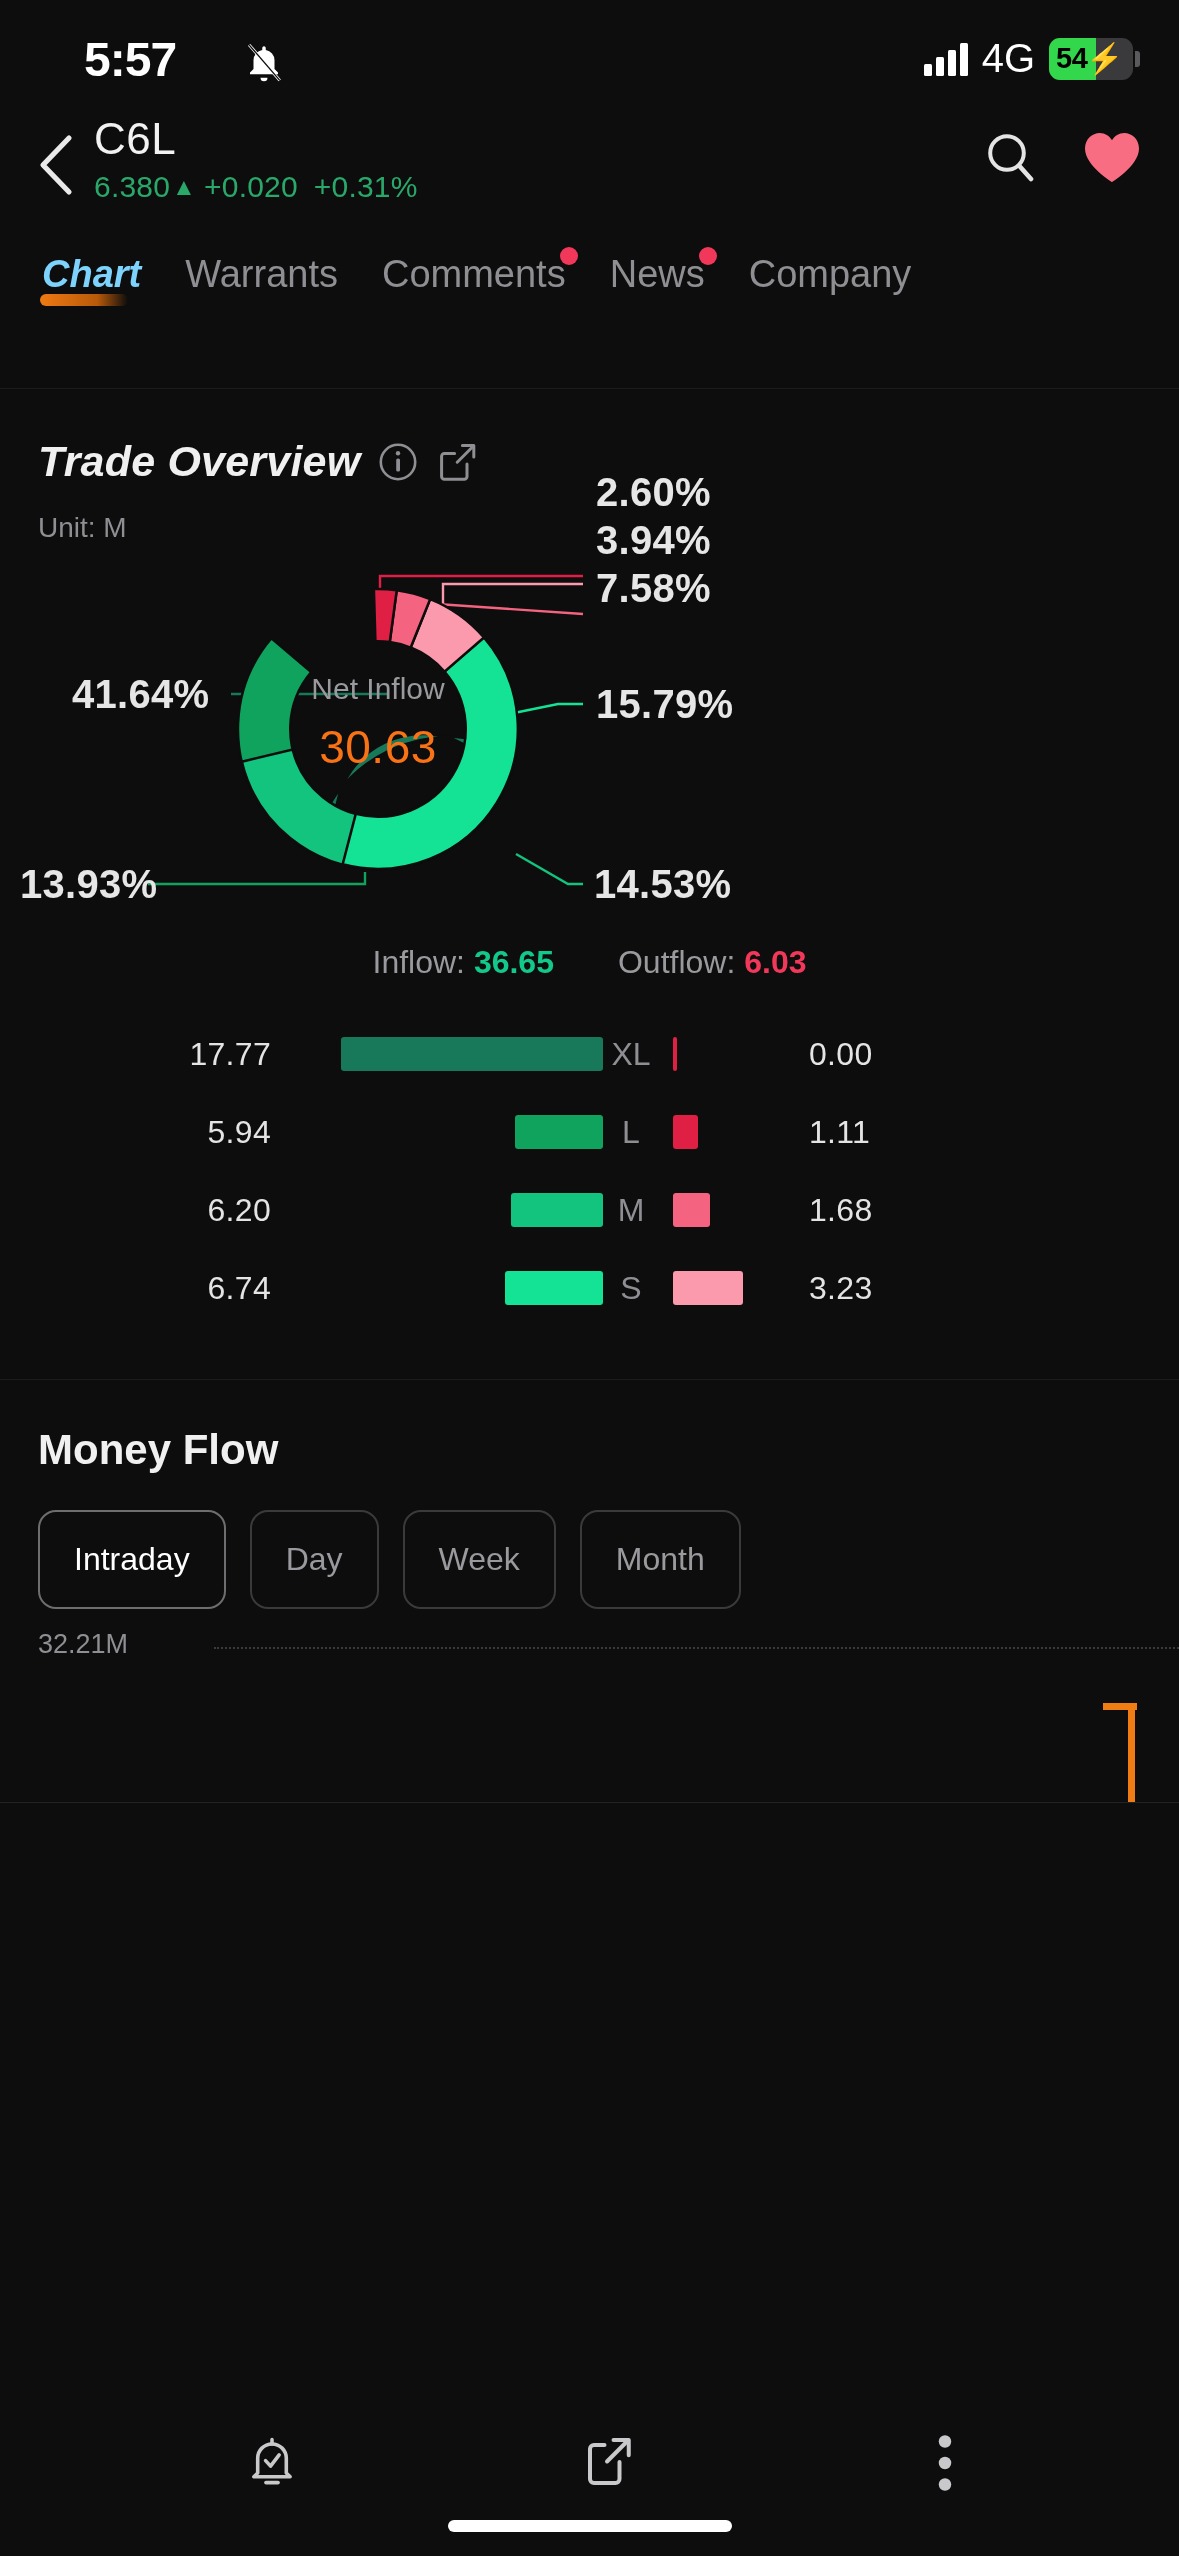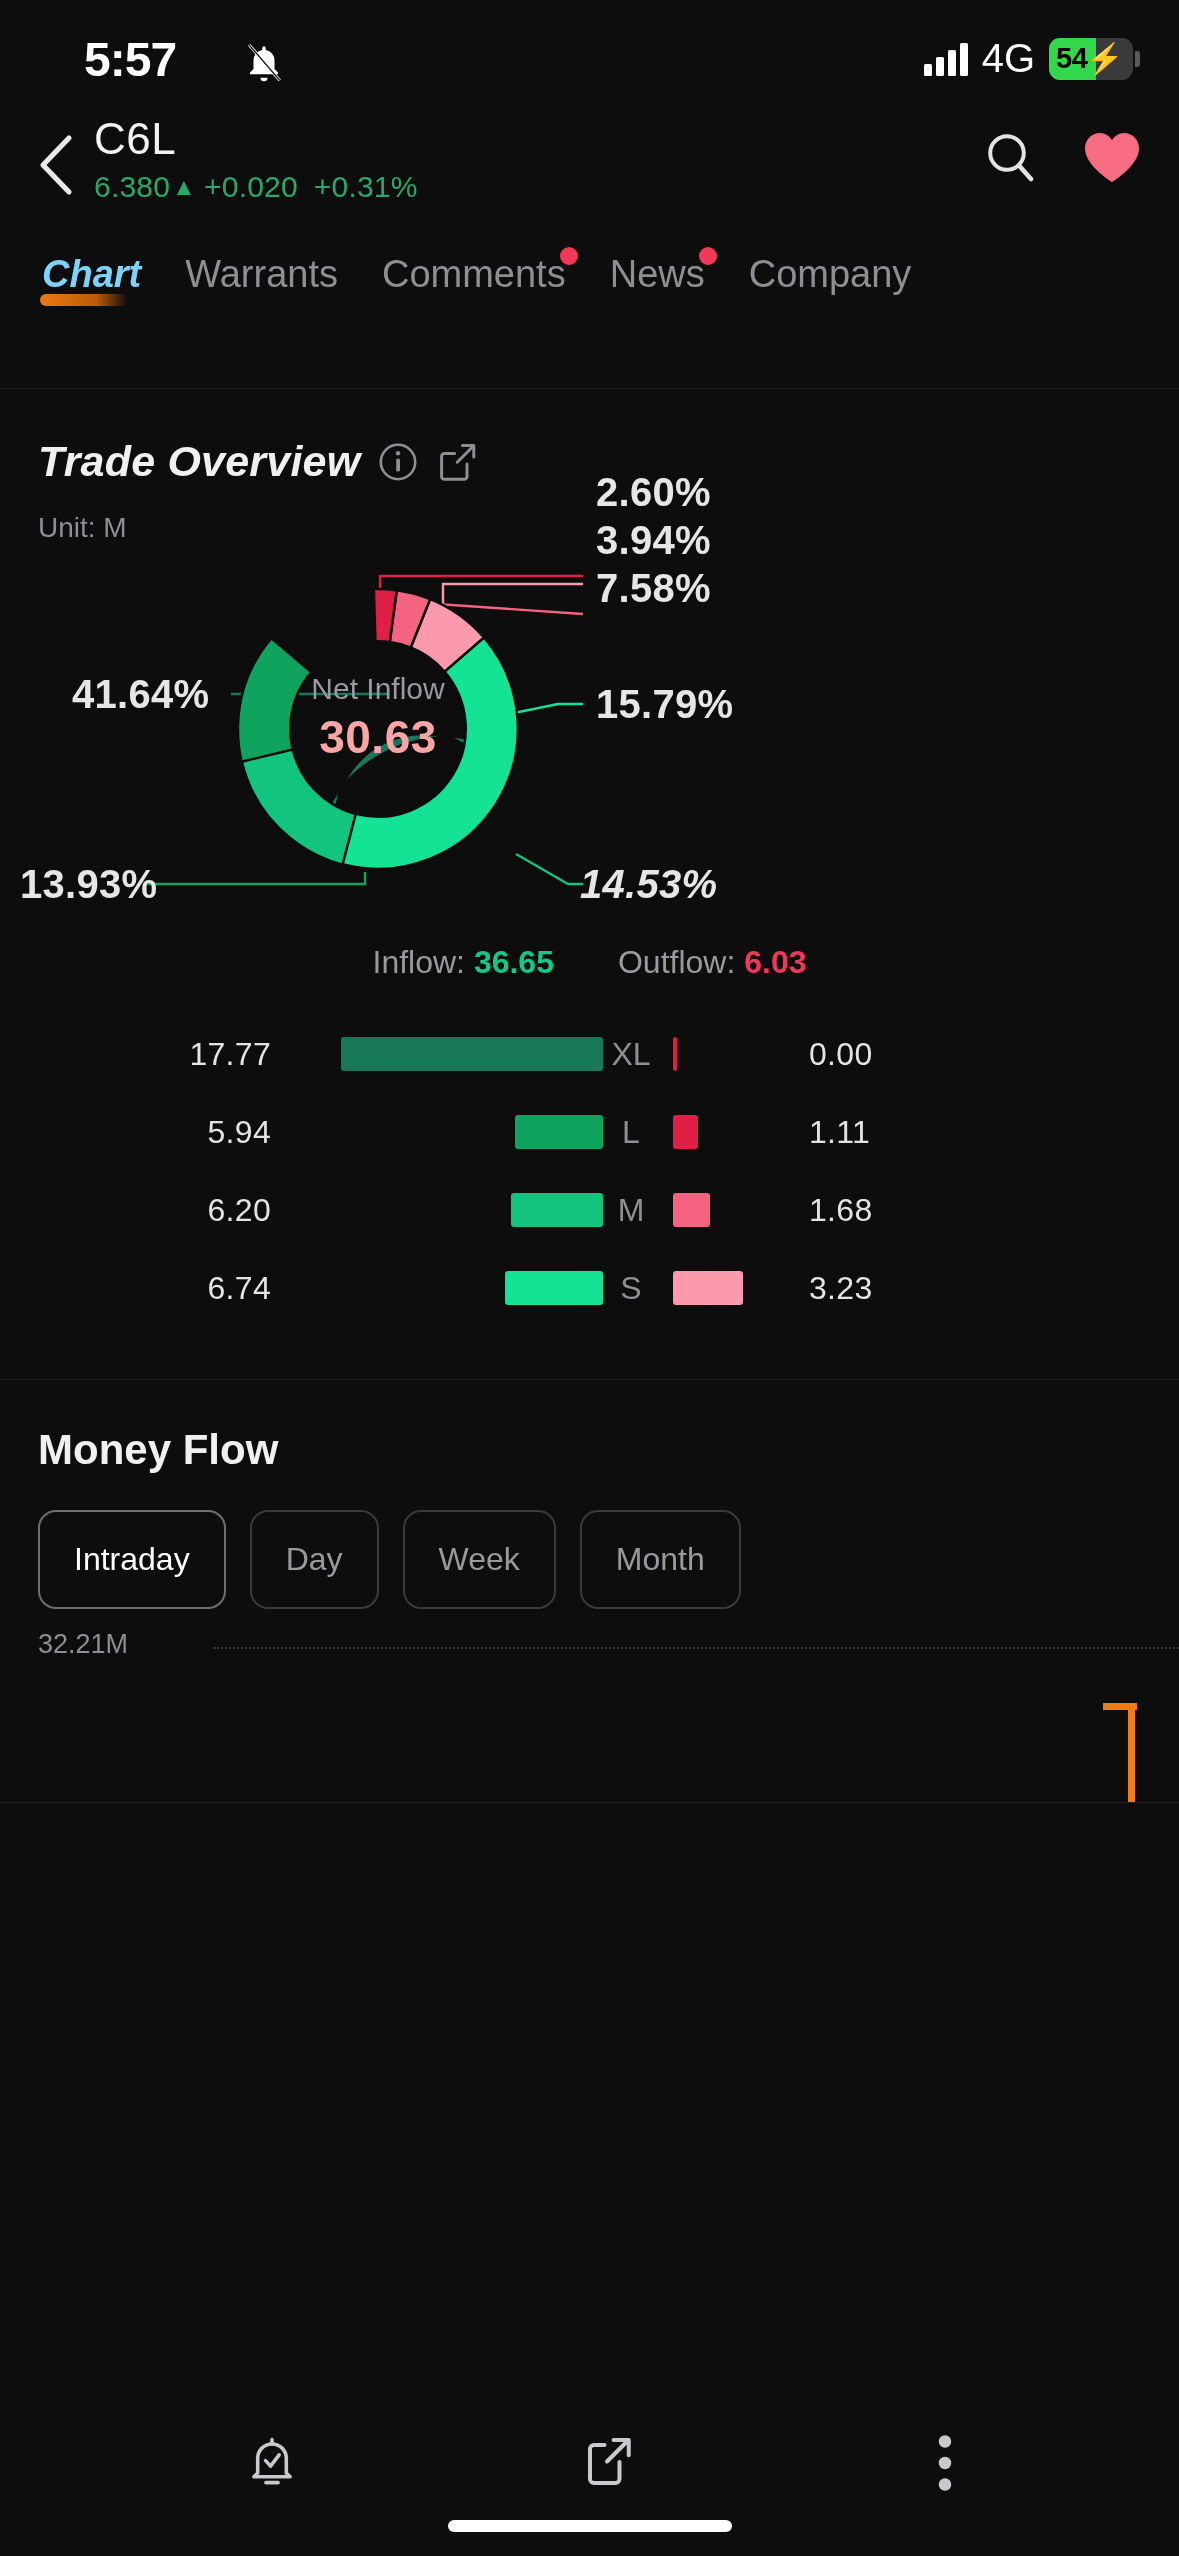--- a/index.html
+++ b/index.html
@@ -287,26 +287,26 @@
         <path d="M 0 -140 A 140 140 0 0 1 64.2 -124.4 L 40.3 -78.0 A 87.8 87.8 0 0 0 0 -87.8 Z" transform="rotate(21.88)" fill="#fb9aac" stroke="#0d0d0d" stroke-width="2.5"></path>
 
         <path d="M 0 -140 A 140 140 0 0 1 34.3 -135.7 L 21.5 -85.1 A 87.8 87.8 0 0 0 0 -87.8 Z" transform="rotate(7.68)" fill="#f4637f" stroke="#0d0d0d" stroke-width="2.5"></path>
 
         <path d="M 0 -140 A 140 140 0 0 1 22.8 -138.1 L 14.3 -86.6 A 87.8 87.8 0 0 0 0 -87.8 Z" transform="rotate(-1.68)" fill="#e01f45" stroke="#0d0d0d" stroke-width="2.5"></path>
       </g>
     </svg>
 
     <div class="donut-center-label" style="left:170px; width:340px; top:118px;">
       <div style="font-size:30px;color:#9a9a9e;">Net Inflow</div>
-      <div style="font-size:46px;font-weight:700;color:#fca5a5;margin-top:4px;letter-spacing:0.5px;">30.63</div>
+      <div style="font-size:46px;font-weight:400;color:#f97316;margin-top:14px;letter-spacing:0.5px;">30.63</div>
     </div>
 
     <div class="pct-label" style="left:34px; top:118px;">41.64%</div>
     <div class="pct-label" style="left:-18px; top:308px;">13.93%</div>
-    <div class="pct-label" style="left:542px; top:308px;font-style:italic;">14.53%</div>
+    <div class="pct-label" style="left:556px; top:308px;">14.53%</div>
     <div class="pct-label" style="left:558px; top:128px;">15.79%</div>
     <div class="pct-label" style="left:558px; top:12px;">7.58%</div>
     <div class="pct-label" style="left:558px; top:-36px;">3.94%</div>
     <div class="pct-label" style="left:558px; top:-84px;">2.60%</div>
   </div>
 
   <div class="flow-summary">
     <div class="in">
       <span>Inflow:</span>
       <span class="val">36.65</span>

